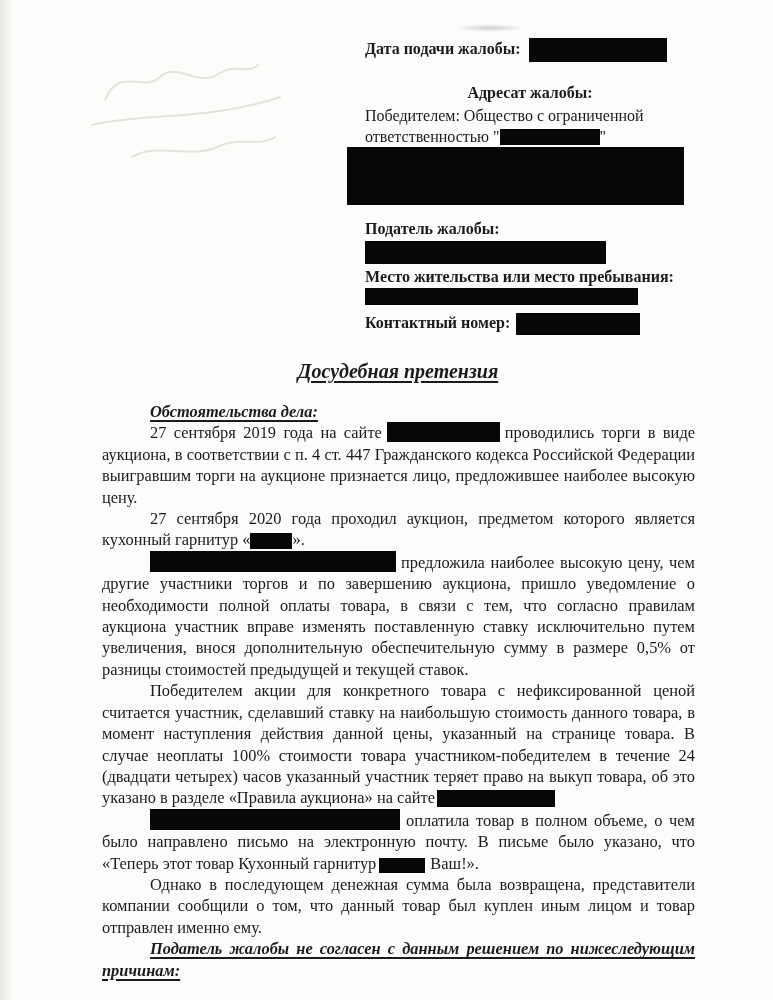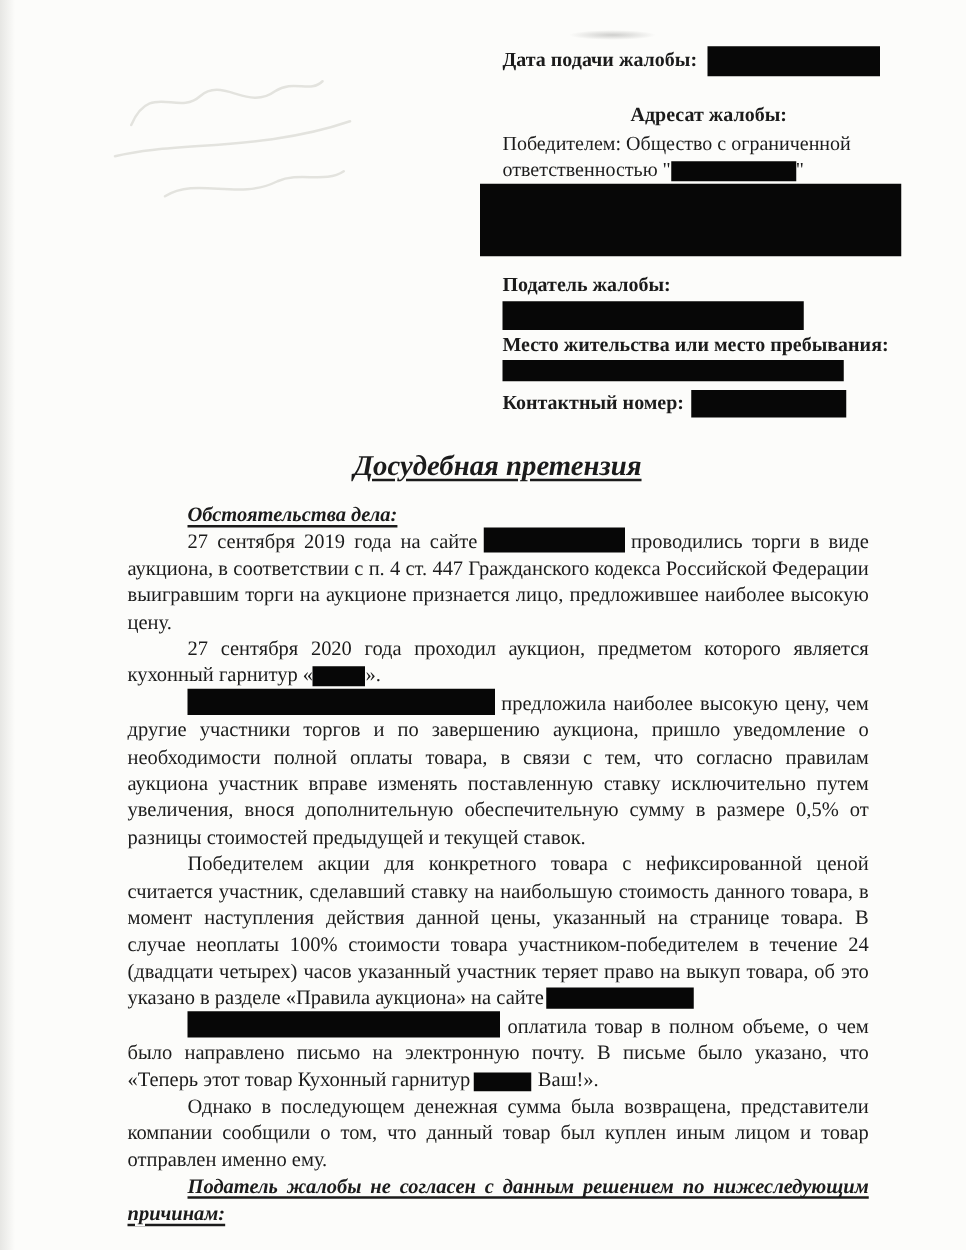--- a/index.html
+++ b/index.html
@@ -28,35 +28,35 @@
   .rd-residence{display:block;background:#070707;width:273px;height:17px;margin-top:2px;}
   .rd-contact{width:124px;height:22px;margin-left:6px;vertical-align:middle;}
   .rd-p1{width:113px;height:20px;margin:0 5px;}
   .rd-p2{width:42px;height:16px;}
   .rd-p3{width:246px;height:21px;margin-right:5px;}
   .rd-p4{width:118px;height:17px;margin-left:2px;}
   .rd-p5a{width:250px;height:21px;margin-right:6px;}
   .rd-p5b{width:46px;height:15px;margin:0 5px 0 3px;}
 
   
-  .header{position:absolute;left:365px;top:36px;width:330px;font-size:16px;line-height:18px;margin-left:37px;}
+  .header{position:absolute;left:365px;top:36px;width:330px;font-size:16px;line-height:18px;}
   .header .b{font-weight:bold;}
   .row-date{height:26px;line-height:26px;}
   .row-addressee{margin-top:22px;font-weight:bold;text-align:center;}
   .row-name1{margin-top:4px;line-height:20px;}
   .row-name2{line-height:21px;}
   .row-loc{line-height:18px;height:18px;}
   .row-submitter{margin-top:15px;font-weight:bold;}
   .row-residence{margin-top:4px;font-weight:bold;}
   .row-contact{margin-top:6px;height:24px;line-height:24px;}
 
   
   .title{
     position:absolute;left:102px;top:360px;width:592px;
-    text-align:center;font-size:23px;font-weight:bold;font-style:italic;
+    text-align:center;font-size:20px;font-weight:bold;font-style:italic;
     text-decoration:underline;text-underline-offset:3px;text-decoration-thickness:1.5px;
   }
 
   
   .bodytext{
     position:absolute;left:102px;top:401px;width:593px;
     font-size:16.4px;line-height:21.4px;text-align:justify;
   }
   .bodytext p{margin:0;text-indent:48px;}
   .heading{

